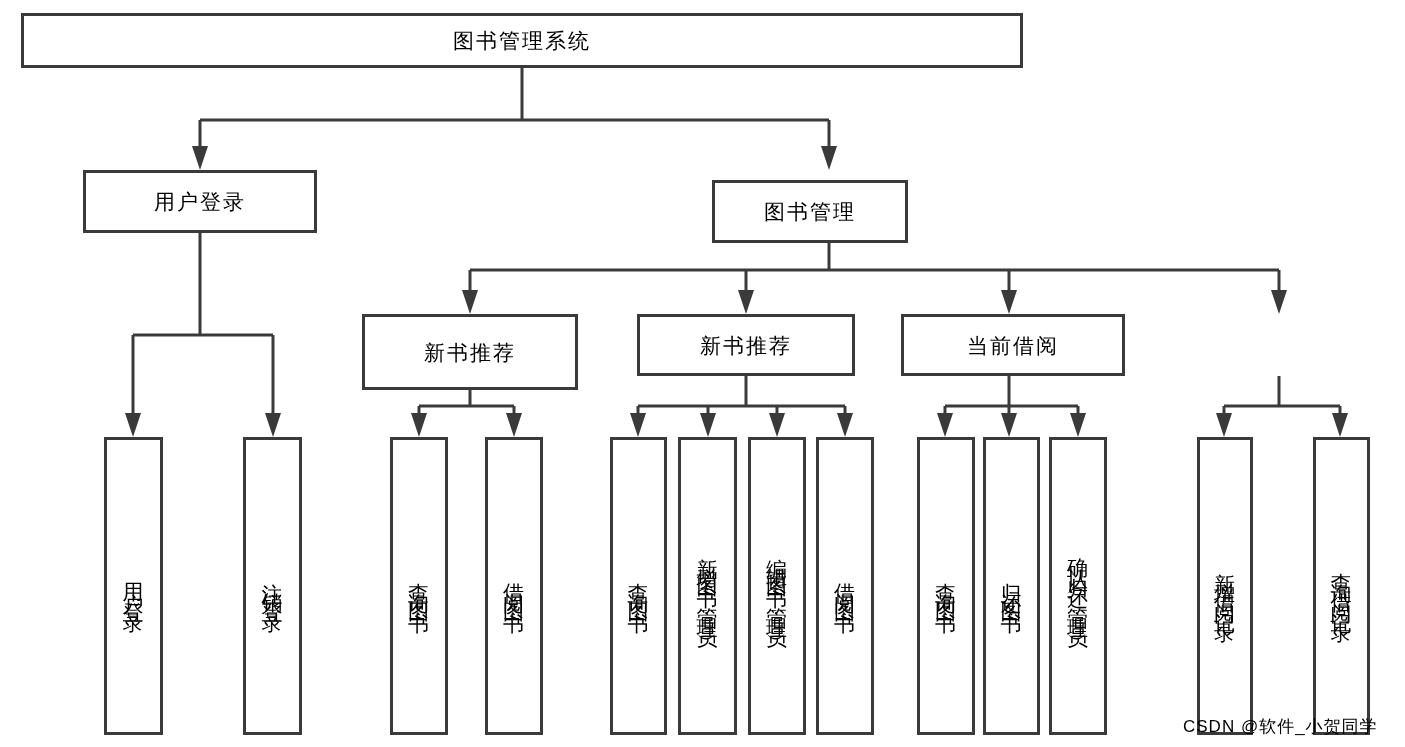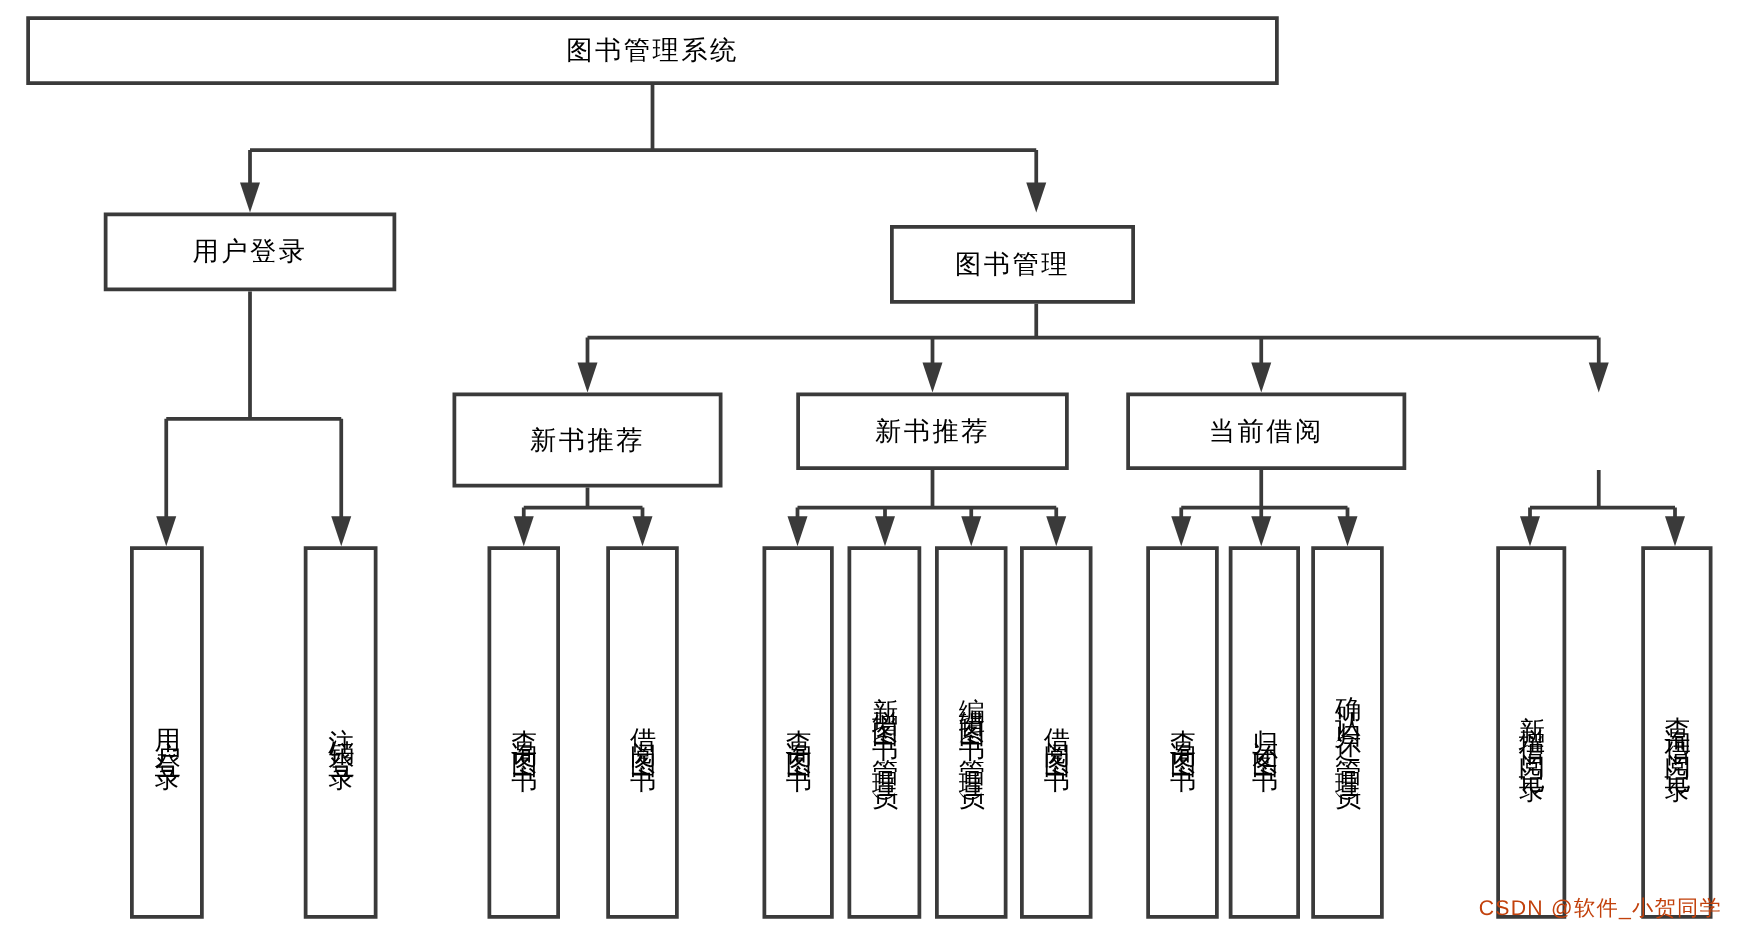--- a/index.html
+++ b/index.html
@@ -17,21 +17,21 @@
     display:flex;align-items:center;justify-content:center;
   }
   .lbl{font-size:21px;color:#000000;letter-spacing:2px;white-space:nowrap;}
   .hbox .lbl{line-height:1;}
   .vbox .lbl{
     writing-mode:vertical-rl;text-orientation:mixed;
     letter-spacing:10px;line-height:1;font-size:21px;
   }
   .watermark{
     position:absolute;left:1183px;top:715px;z-index:3;
-    font-size:17px;color:#c2410c;letter-spacing:1px;white-space:nowrap;
+    font-size:17px;color:#000000;letter-spacing:1px;white-space:nowrap;
   }
 </style>
 </head>
 <body>
 
 <div class="canvas">
 
   <svg id="connectors" width="1405" height="747" viewBox="0 0 1405 747">
       <line x1="522" y1="68" x2="522" y2="120"></line>
       <line x1="200" y1="120" x2="829" y2="120"></line>

